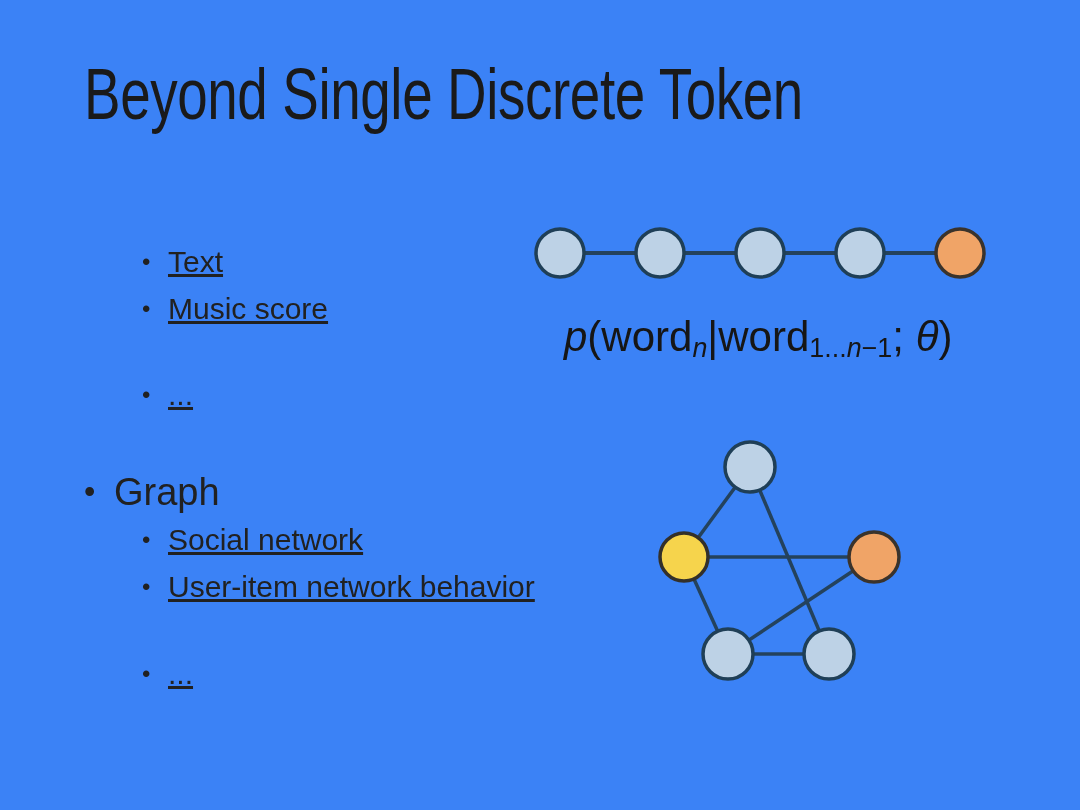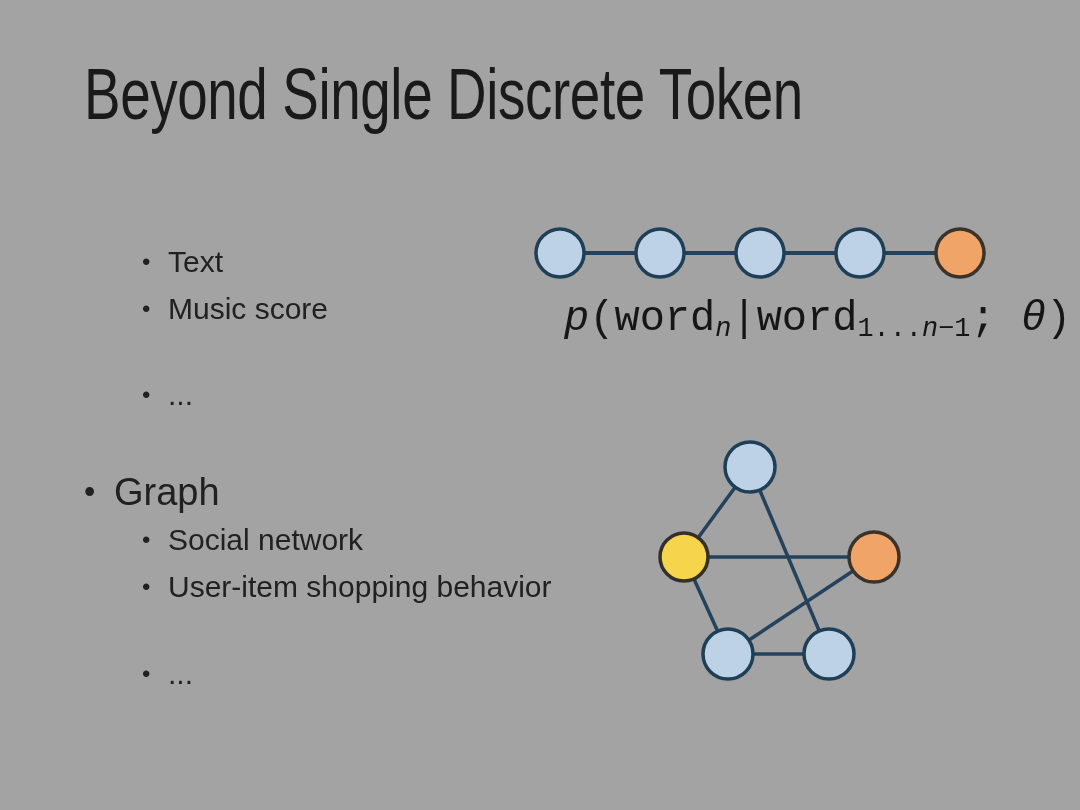--- a/index.html
+++ b/index.html
@@ -1,20 +1,20 @@
 <!DOCTYPE html>
 <html><head>
 <meta charset="utf-8">
 <style>
   html, body { margin: 0; padding: 0; background: #ffffff; }
   .slide {
     position: relative;
     width: 1080px;
     height: 810px;
-    background: #a3a3a3;
+    background: #3b82f6;
     overflow: hidden;
     font-family: "Liberation Sans", sans-serif;
     color: #212121;
   }
   .title {
     position: absolute;
     left: 84px;
     top: 56px;
     margin: 0;
     font-size: 73px;
@@ -26,21 +26,21 @@
     transform: scaleX(0.75);
     transform-origin: left top;
   }
   .l1, .l2 {
     position: absolute;
     white-space: nowrap;
     line-height: 1.25;
     color: #212121;
   }
   .l1 { left: 84px;  font-size: 38px; }
-  .l2 { left: 142px; font-size: 30px; }
+  .l2 { left: 142px; font-size: 30px; text-decoration: underline; }
   .l1::before {
     content: "\2022";
     display: inline-block;
     width: 30px;
     font-size: 0.85em;
     vertical-align: 0.05em;
   }
   .l2::before {
     content: "\2022";
     display: inline-block;
@@ -50,24 +50,25 @@
   }
   .overlay {
     position: absolute;
     left: 0; top: 0;
     width: 1080px;
     height: 810px;
     pointer-events: none;
   }
   .formula {
     position: absolute;
-    font-family: Liberation Mono, monospace;
+    font-family: Liberation Sans, sans-serif;
     color: #161616;
     line-height: 1.15;
     white-space: nowrap;
+    margin-top: 18px;
   }
   .formula .it { font-style: italic; }
   .formula sub {
     font-size: 0.64em;
     line-height: 0;
     vertical-align: -0.24em;
   }
   .formula sub.it { font-style: italic; }
 </style>
 </head>
@@ -76,21 +77,21 @@
 <div class="slide">
 
   <h1 class="title">Beyond Single Discrete Token</h1>
 
   <div class="l2" style="top:243px">Text</div>
   <div class="l2" style="top:290px">Music score</div>
   <div class="l2" style="top:376px">...</div>
 
   <div class="l1" style="top:469px">Graph</div>
   <div class="l2" style="top:521px">Social network</div>
-  <div class="l2" style="top:568px">User-item shopping behavior</div>
+  <div class="l2" style="top:568px">User-item network behavior</div>
   <div class="l2" style="top:655px">...</div>
 
   <svg class="overlay" id="seq-svg" viewBox="0 0 1080 810">
       <line x1="560" y1="253" x2="660" y2="253" stroke="#24425c" stroke-width="4"></line>
       <line x1="660" y1="253" x2="760" y2="253" stroke="#24425c" stroke-width="4"></line>
       <line x1="760" y1="253" x2="860" y2="253" stroke="#24425c" stroke-width="4"></line>
       <line x1="860" y1="253" x2="960" y2="253" stroke="#24425c" stroke-width="4"></line>
       <circle cx="560" cy="253" r="24" fill="#bdd2e6" stroke="#1f3f57" stroke-width="3.5"></circle>
       <circle cx="660" cy="253" r="24" fill="#bdd2e6" stroke="#1f3f57" stroke-width="3.5"></circle>
       <circle cx="760" cy="253" r="24" fill="#bdd2e6" stroke="#1f3f57" stroke-width="3.5"></circle>

